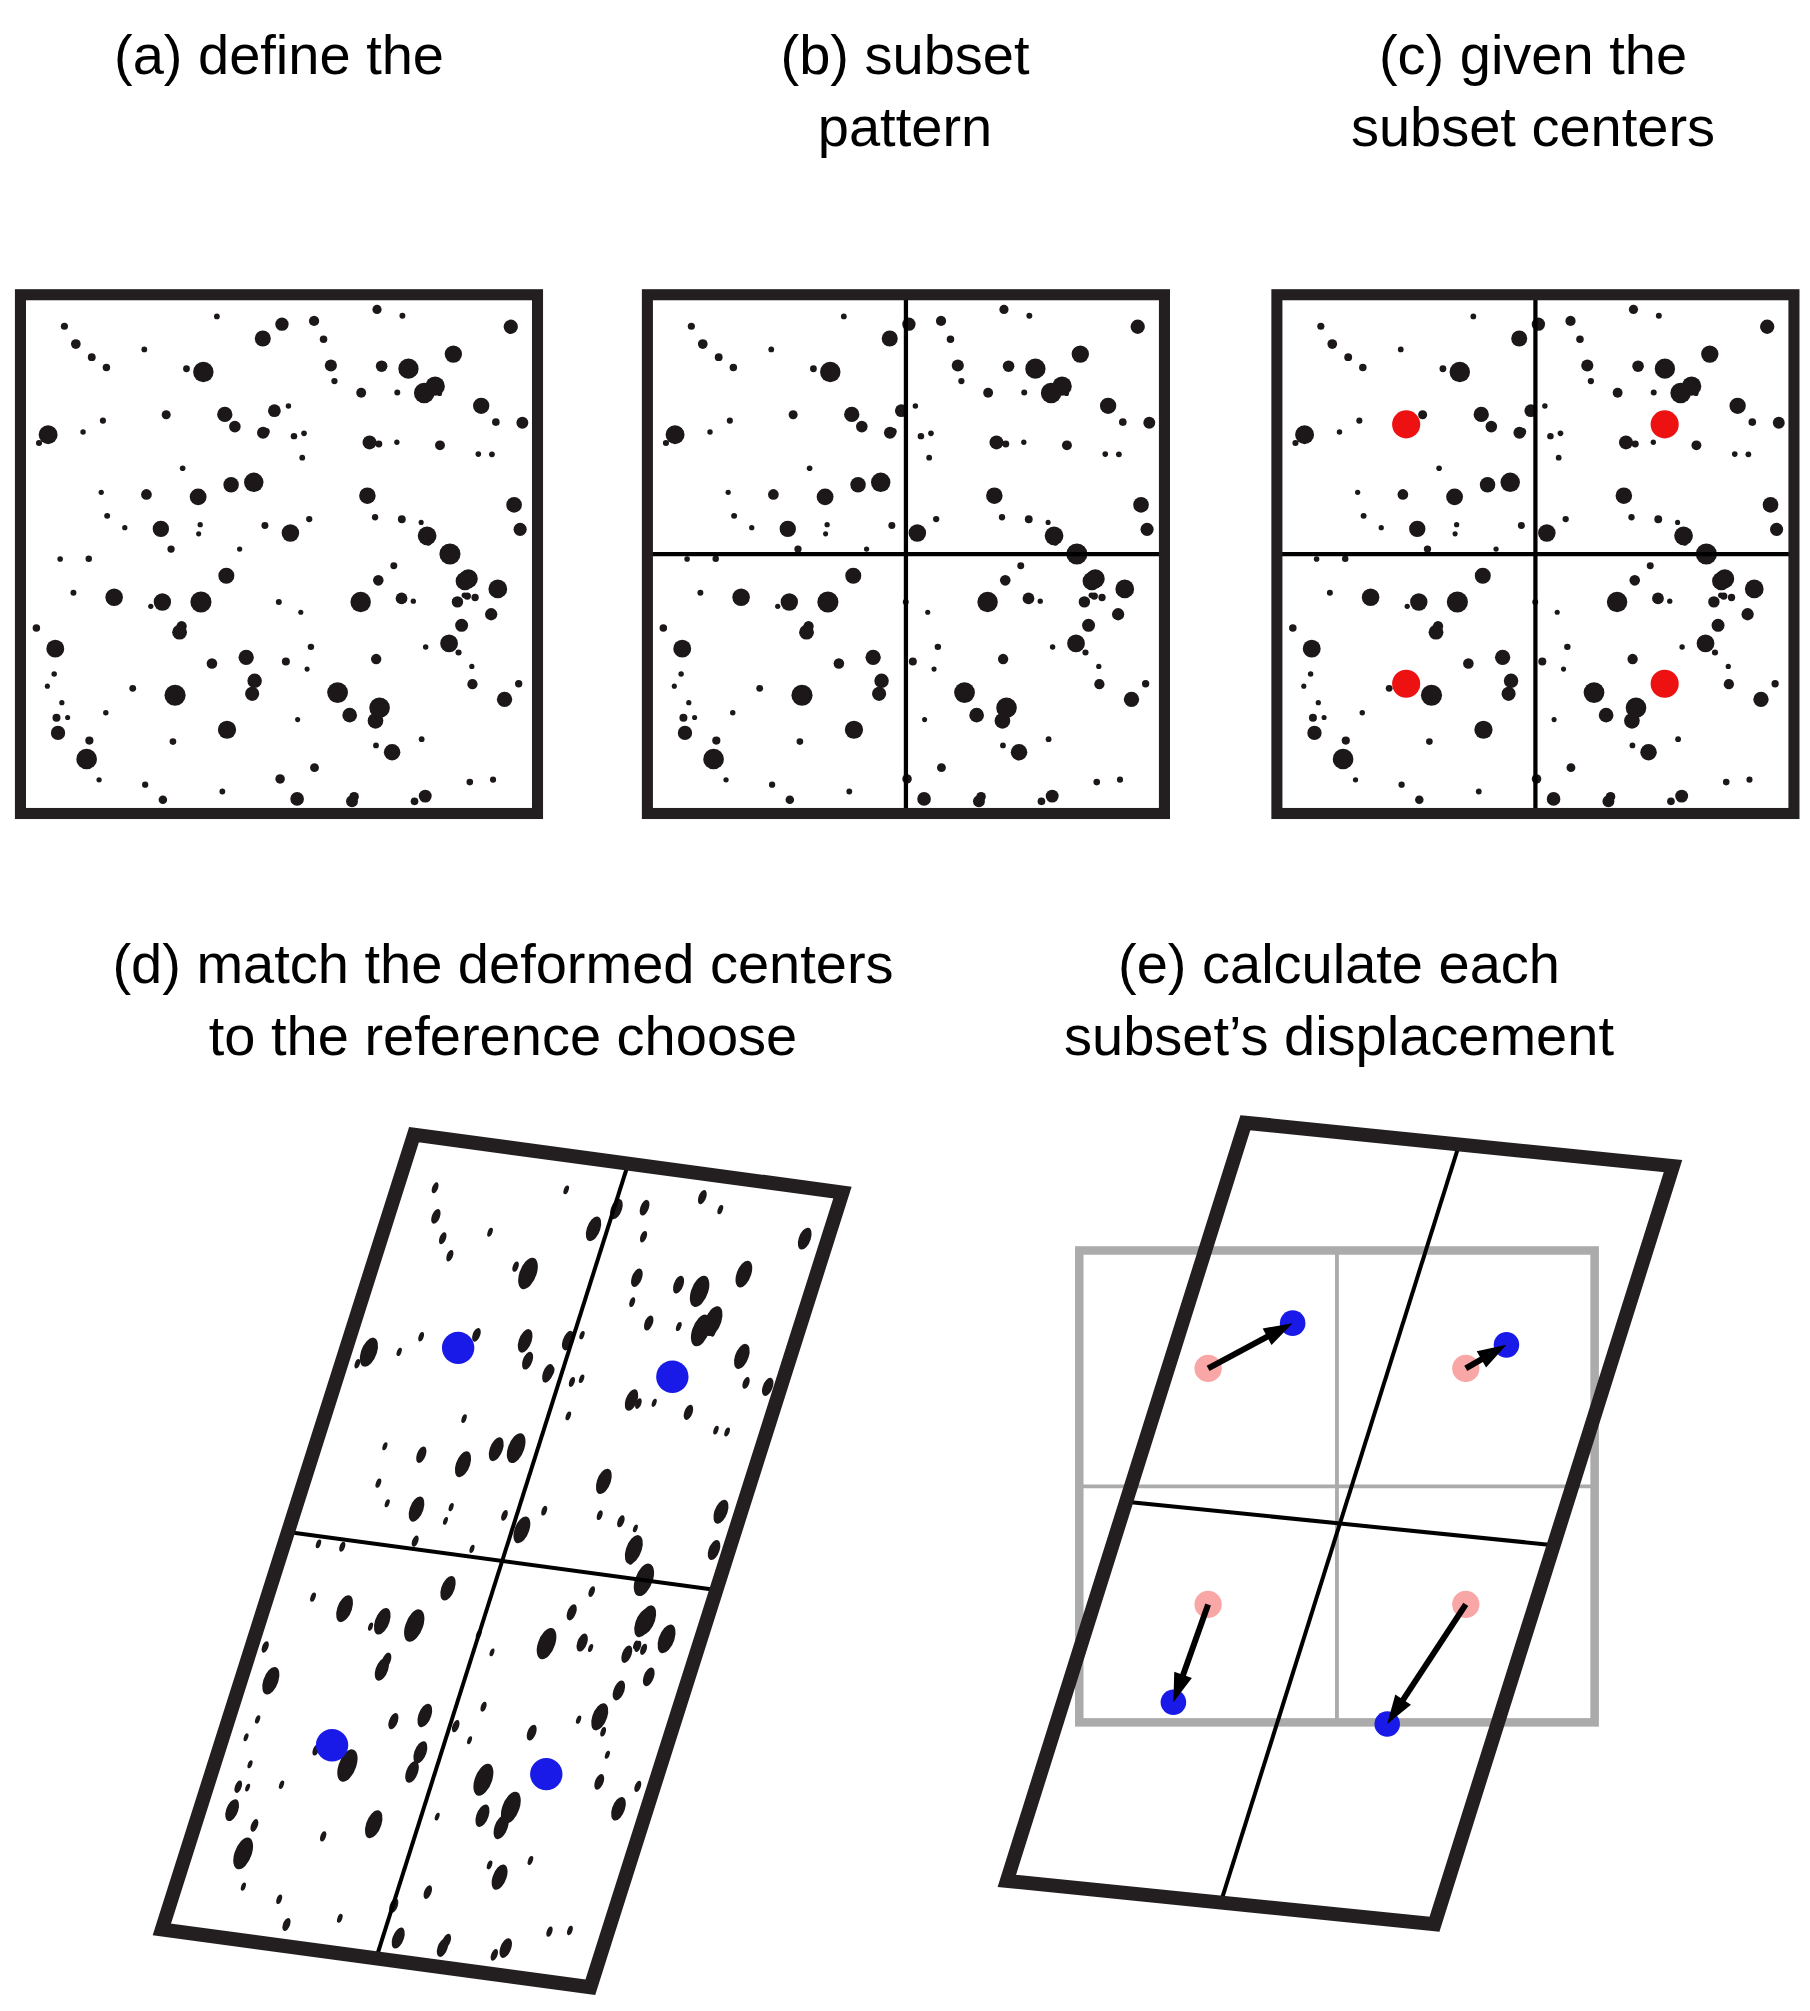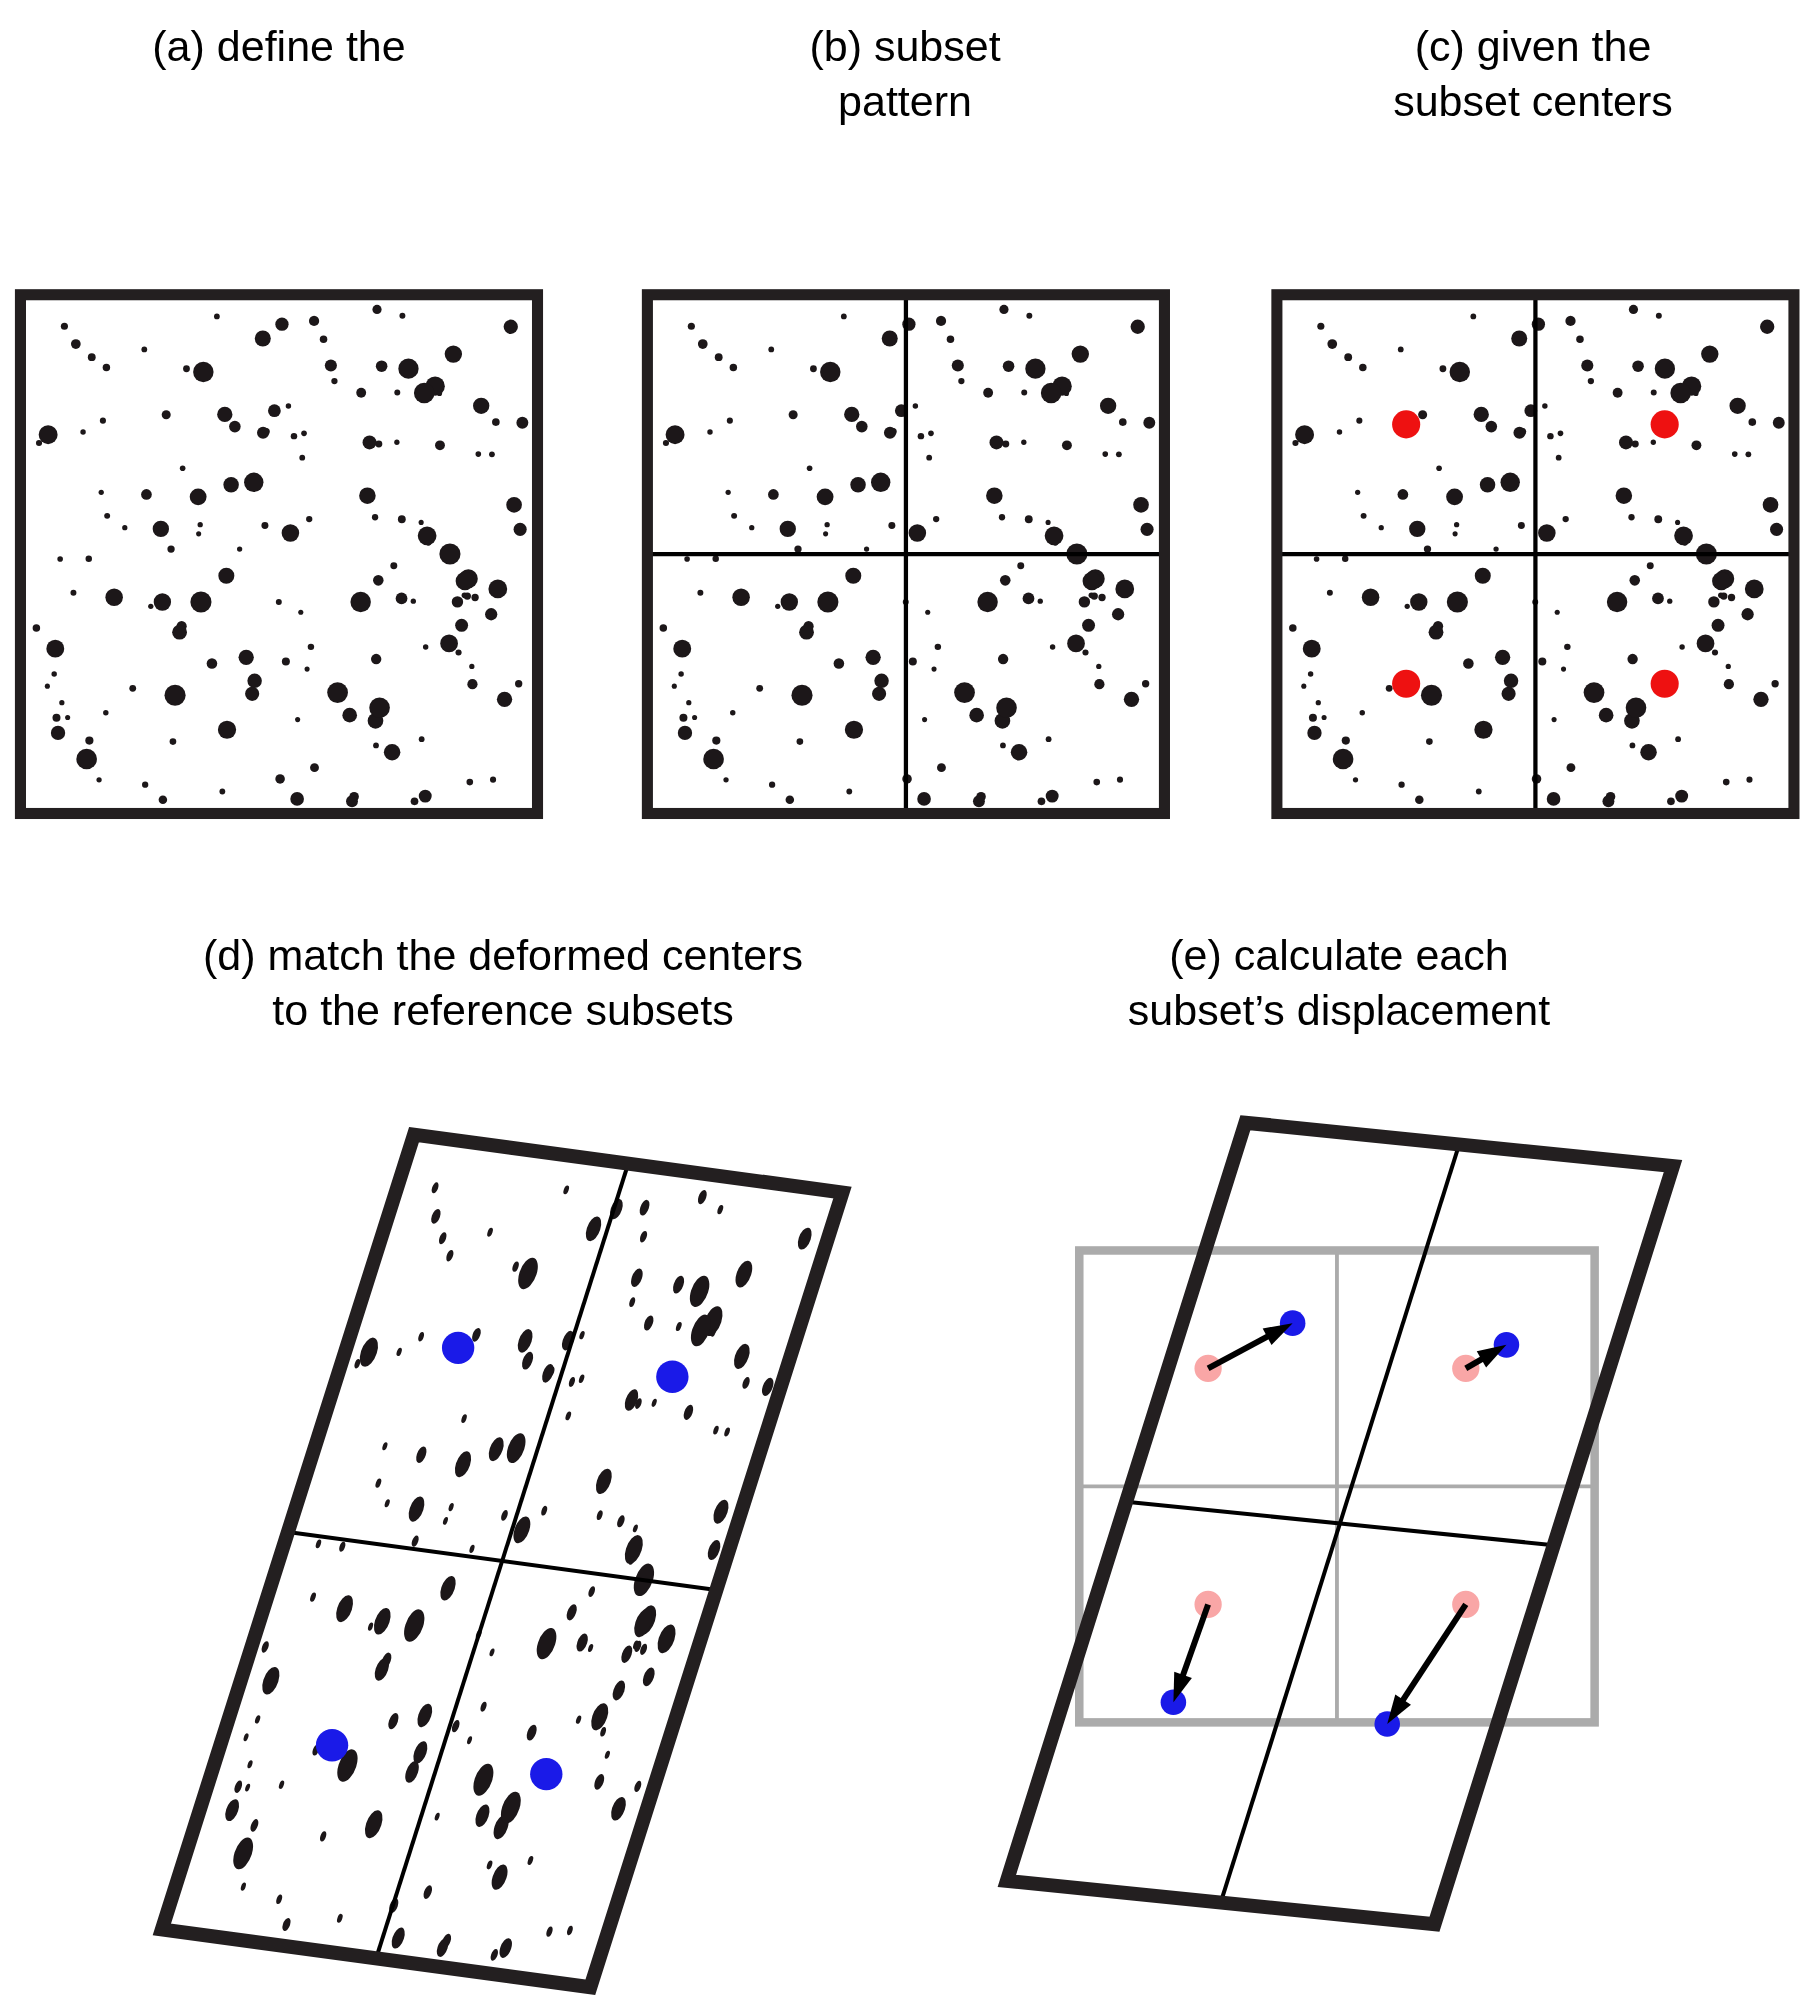--- a/index.html
+++ b/index.html
@@ -1,39 +1,39 @@
 <!DOCTYPE html>
 <html style="font-size:13.6px"><head>
 <meta charset="utf-8">
 <style>
   html,body{margin:0;padding:0;background:#ffffff;}
   body{width:1811px;height:2012px;position:relative;overflow:hidden;
        font-family:"Liberation Sans","DejaVu Sans",sans-serif;}
   .ptitle{position:absolute;transform:translateX(-50%);text-align:center;
-          font-size:43px;line-height:1.28;color:#000;white-space:nowrap;
+          font-size:56px;line-height:1.28;color:#000;white-space:nowrap;
           font-weight:400;}
   #fig{position:absolute;left:0;top:0;}
 </style>
 </head>
 <body>
 
 <div class="ptitle" style="left:279px;top:19px">
   <div>(a) define the</div>
 </div>
 <div class="ptitle" style="left:905px;top:19px">
   <div>(b) subset</div>
   <div>pattern</div>
 </div>
 <div class="ptitle" style="left:1533px;top:19px">
   <div>(c) given the</div>
   <div>subset centers</div>
 </div>
 <div class="ptitle" style="left:503px;top:928px">
   <div>(d) match the deformed centers</div>
-  <div>to the reference subsets</div>
+  <div>to the reference choose</div>
 </div>
 <div class="ptitle" style="left:1339px;top:928px">
   <div>(e) calculate each</div>
   <div>subset’s displacement</div>
 </div>
 
 <svg id="fig" width="1811" height="2012" viewBox="0 0 2126 2362" xmlns="http://www.w3.org/2000/svg">
     <g transform="translate(24 346)">
       <g>
         <circle cx="62.2" cy="349.9" r="3.5" fill="#1C1719"></circle>

